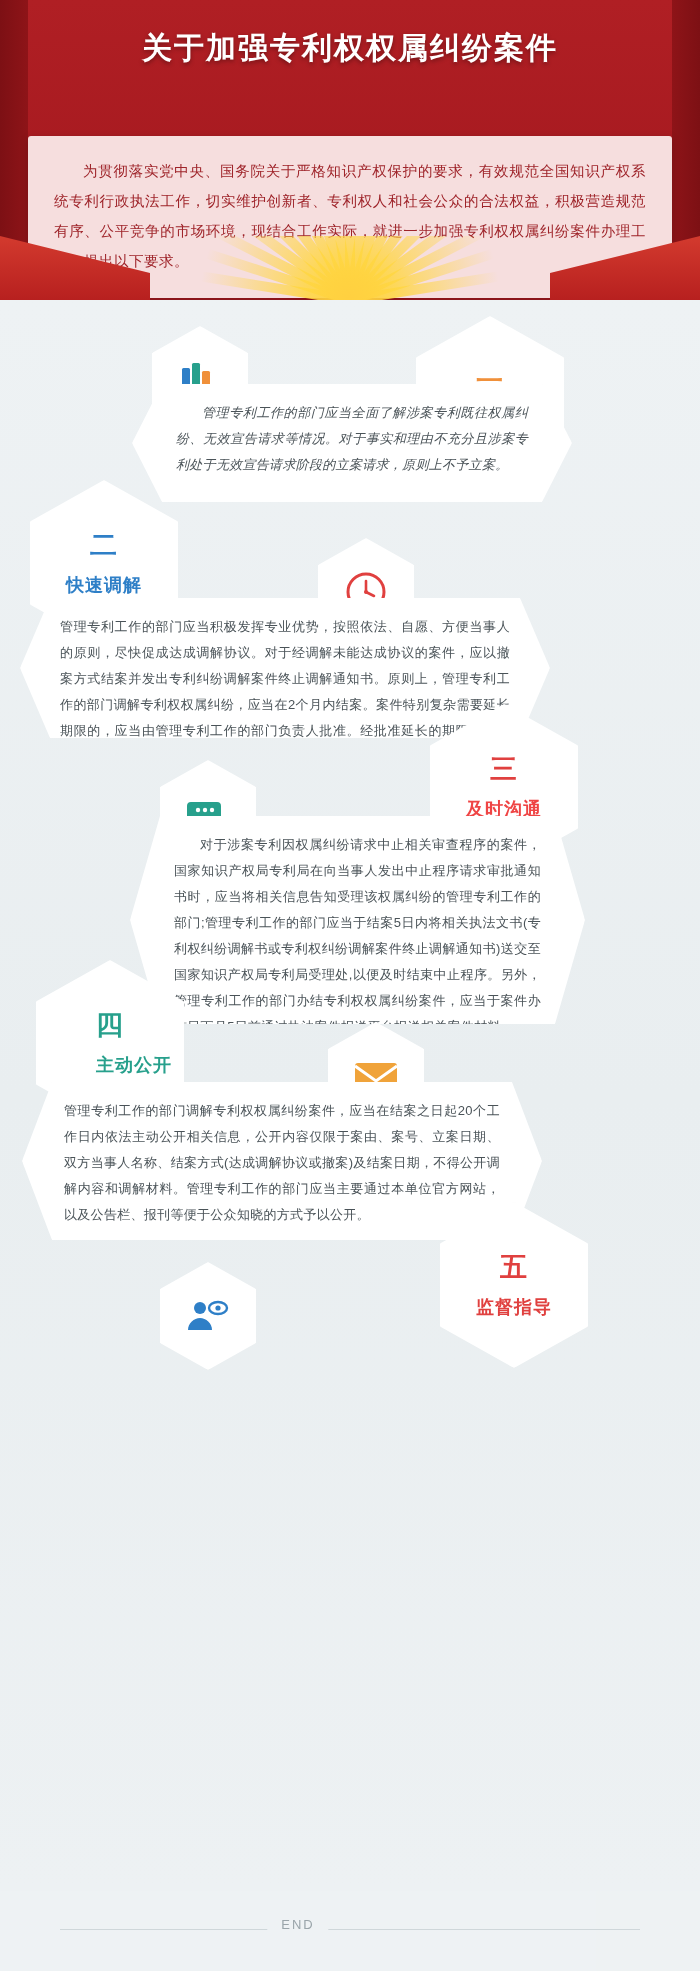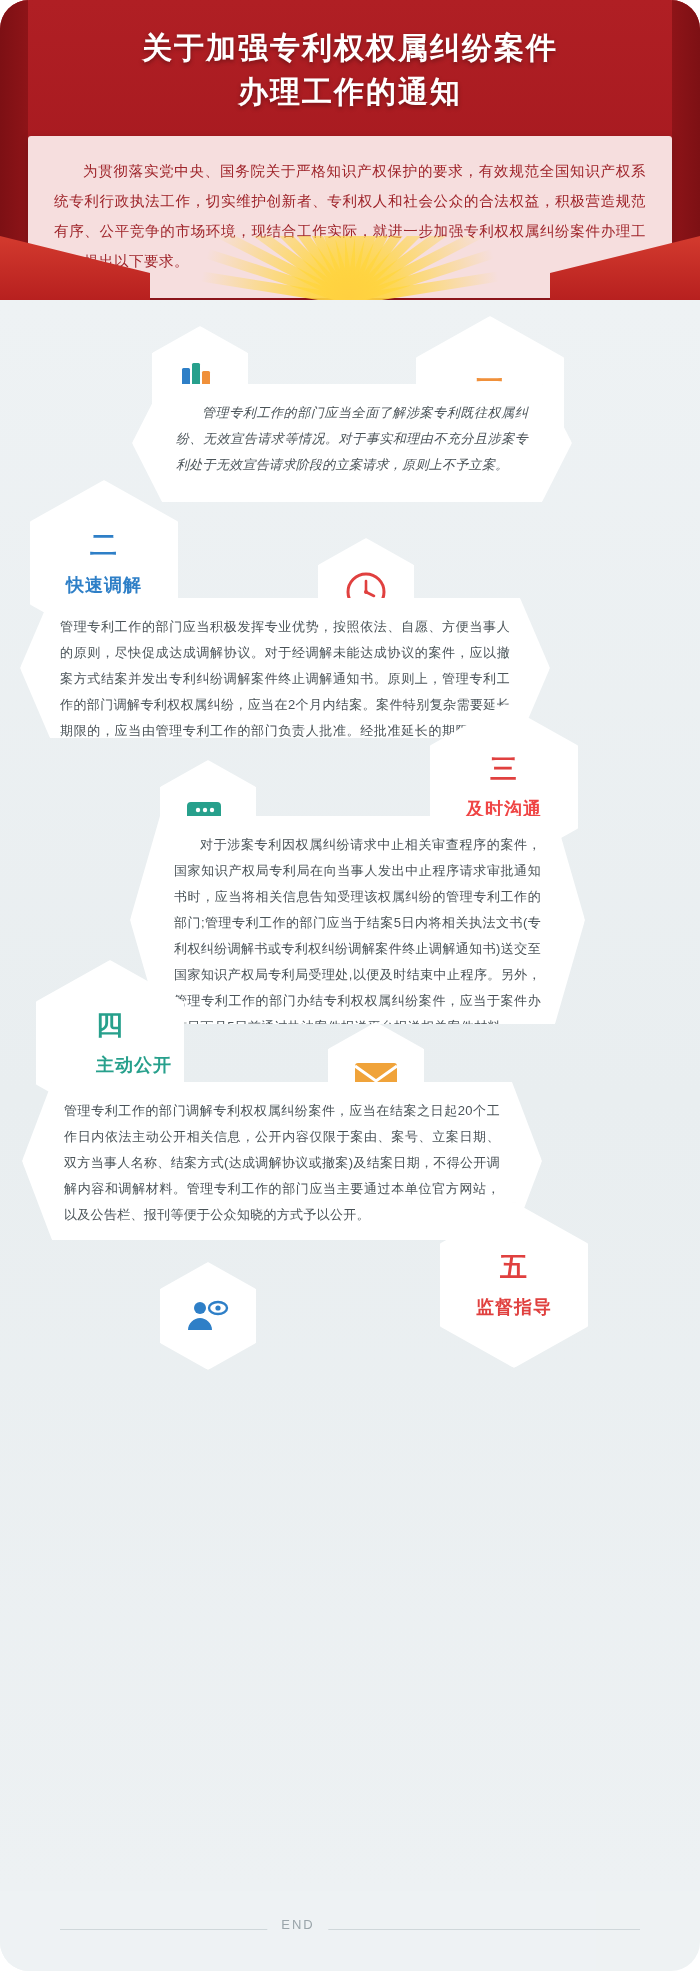--- a/index.html
+++ b/index.html
@@ -7,21 +7,20 @@
     width: 700px;
     background: #ffffff;
     font-family: "Liberation Sans", sans-serif;
   }
   .page {
     position: relative;
     width: 700px;
     height: 1971px;
     overflow: hidden;
     background: #eef2f3;
-    border-radius: 29px;
   }
 
   
   .header {
     position: relative;
     width: 700px;
     height: 300px;
     background: linear-gradient(180deg, #b01f24 0%, #a71a20 60%, #9c171d 100%);
     overflow: hidden;
   }
@@ -174,21 +173,20 @@
 <body>
 
 <div class="page">
 
   <div class="header">
     <div class="header-fold-l"></div>
     <div class="header-fold-r"></div>
 
     <div class="title-wrap">
       <div class="title-line">关于加强专利权权属纠纷案件</div>
-      <div class="title-line">办理工作的通知</div>
     </div>
 
     <div class="intro-box">
       <div class="intro-text">为贯彻落实党中央、国务院关于严格知识产权保护的要求，有效规范全国知识产权系统专利行政执法工作，切实维护创新者、专利权人和社会公众的合法权益，积极营造规范有序、公平竞争的市场环境，现结合工作实际，就进一步加强专利权权属纠纷案件办理工作，提出以下要求。</div>
     </div>
 
     <div class="rays" id="rays">
       <div class="ribbon-left"></div>
       <div class="ribbon-right"></div>
     <div class="ray" style="transform: translateX(-50%) rotate(-81deg);"></div>

